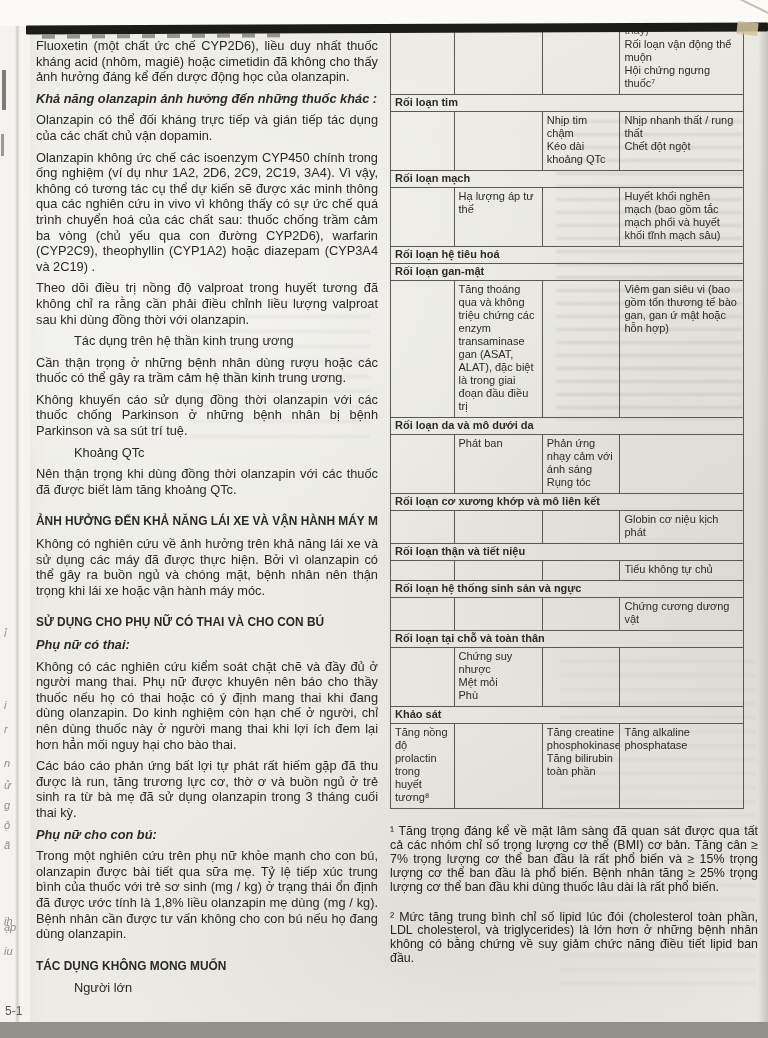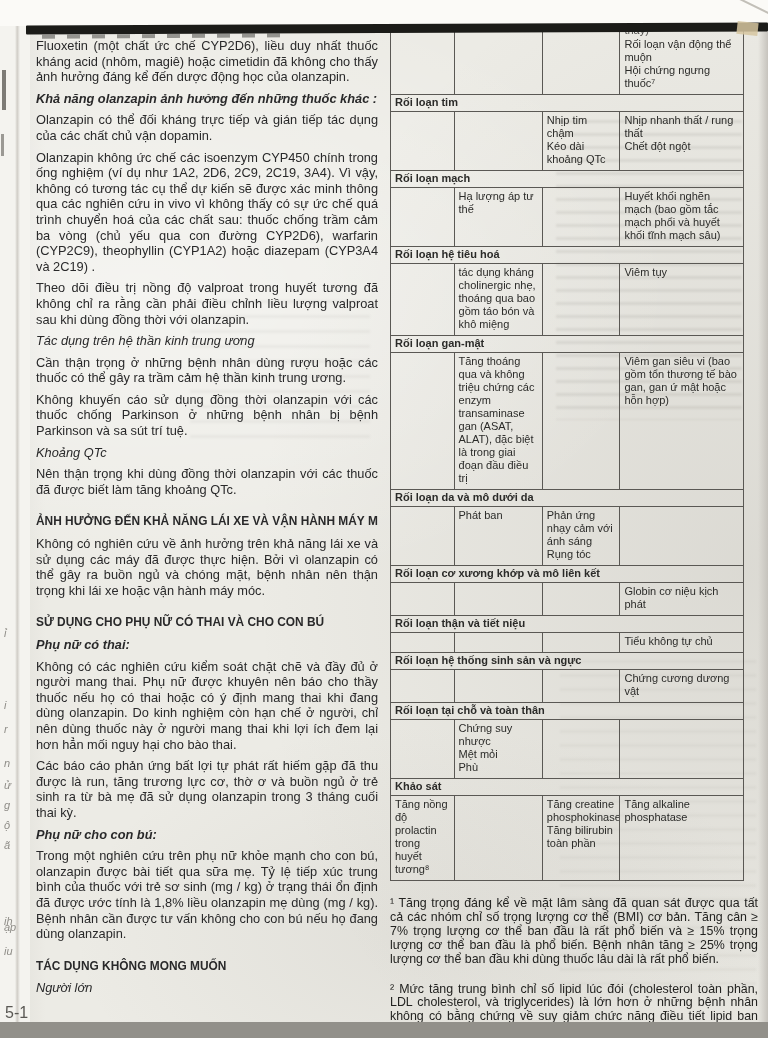--- a/index.html
+++ b/index.html
@@ -45,37 +45,37 @@
   .ghost-c{left:560px;top:660px;width:196px;height:330px;opacity:.10;
     background:repeating-linear-gradient(to bottom,rgba(108,104,96,.55) 0 3px,transparent 3px 14px);}
 
   
   .left-col{
     position:absolute;left:36px;top:38px;width:342px;height:982px;overflow:hidden;z-index:3;
     font-size:12.8px;line-height:15.6px;text-align:justify;color:#29292a;
   }
   .blk{margin:0 0 6px;}
   .h-bi{font-weight:bold;font-style:italic;}
-  .h-i{font-style:italic;}
+  .h-i{margin-left:38px;}
   .h-caps{font-weight:bold;white-space:nowrap;transform:scaleX(.93);transform-origin:left center;margin-bottom:7px;}
   .gap{margin-top:16px;}
 
   
   .right-col{position:absolute;left:390px;top:30px;width:372px;height:992px;overflow:hidden;z-index:3;}
   table.adv{width:354px;border-collapse:collapse;table-layout:fixed;font-size:11px;line-height:13px;color:#2b2b29;}
   table.adv td{border:1px solid #5a5854;padding:2px 4px 4px;vertical-align:top;overflow:hidden;}
   table.adv tr.cut td{border-top:none;height:44px;}
   table.adv td.sec{font-weight:bold;padding:1px 4px 2px;}
   .frag{height:6px;overflow:hidden;opacity:.8;}
   .frag span{display:block;margin-top:-8px;}
 
   .footnotes{margin-top:8px;width:368px;font-size:12.4px;line-height:13.9px;text-align:justify;color:#232321;}
   .fn{margin-bottom:5px;margin-top:16px;}
 
-  .footer-left{position:absolute;left:5px;top:1004px;font-size:16px;color:#5a5854;z-index:4;}
+  .footer-left{position:absolute;left:5px;top:1004px;font-size:12px;color:#5a5854;z-index:4;}
   .footer-right{position:absolute;left:666px;top:1034px;font-size:13px;color:#454540;z-index:4;}
 
   
   .margin-art{position:absolute;left:0;top:0;width:22px;height:1038px;z-index:3;}
   .mch{position:absolute;left:4px;font-size:11px;line-height:11px;color:#8f8d88;font-style:italic;}
 </style>
 </head>
 <body style="background: rgb(236, 235, 229); color: rgb(42, 42, 40);">
 
 <div class="texture"></div>
@@ -167,30 +167,20 @@
           </td>
           <td></td>
           <td>
             <div>Huyết khối nghẽn mạch (bao gồm tắc mạch phổi và huyết khối tĩnh mạch sâu)</div>
           </td>
         </tr>
         <tr>
           <td colspan="4" class="sec">Rối loạn hệ tiêu hoá</td>
         </tr>
         <tr>
-          <td></td>
-          <td>
-            <div>tác dụng kháng cholinergic nhẹ, thoáng qua bao gồm táo bón và khô miệng</div>
-          </td>
-          <td></td>
-          <td>
-            <div>Viêm tụy</div>
-          </td>
-        </tr>
-        <tr>
           <td colspan="4" class="sec">Rối loạn gan-mật</td>
         </tr>
         <tr>
           <td></td>
           <td>
             <div>Tăng thoáng qua và không triệu chứng các enzym transaminase gan (ASAT, ALAT), đặc biệt là trong giai đoạn đầu điều trị</div>
           </td>
           <td></td>
           <td>
             <div>Viêm gan siêu vi (bao gồm tổn thương tế bào gan, gan ứ mật hoặc hỗn hợp)</div>

